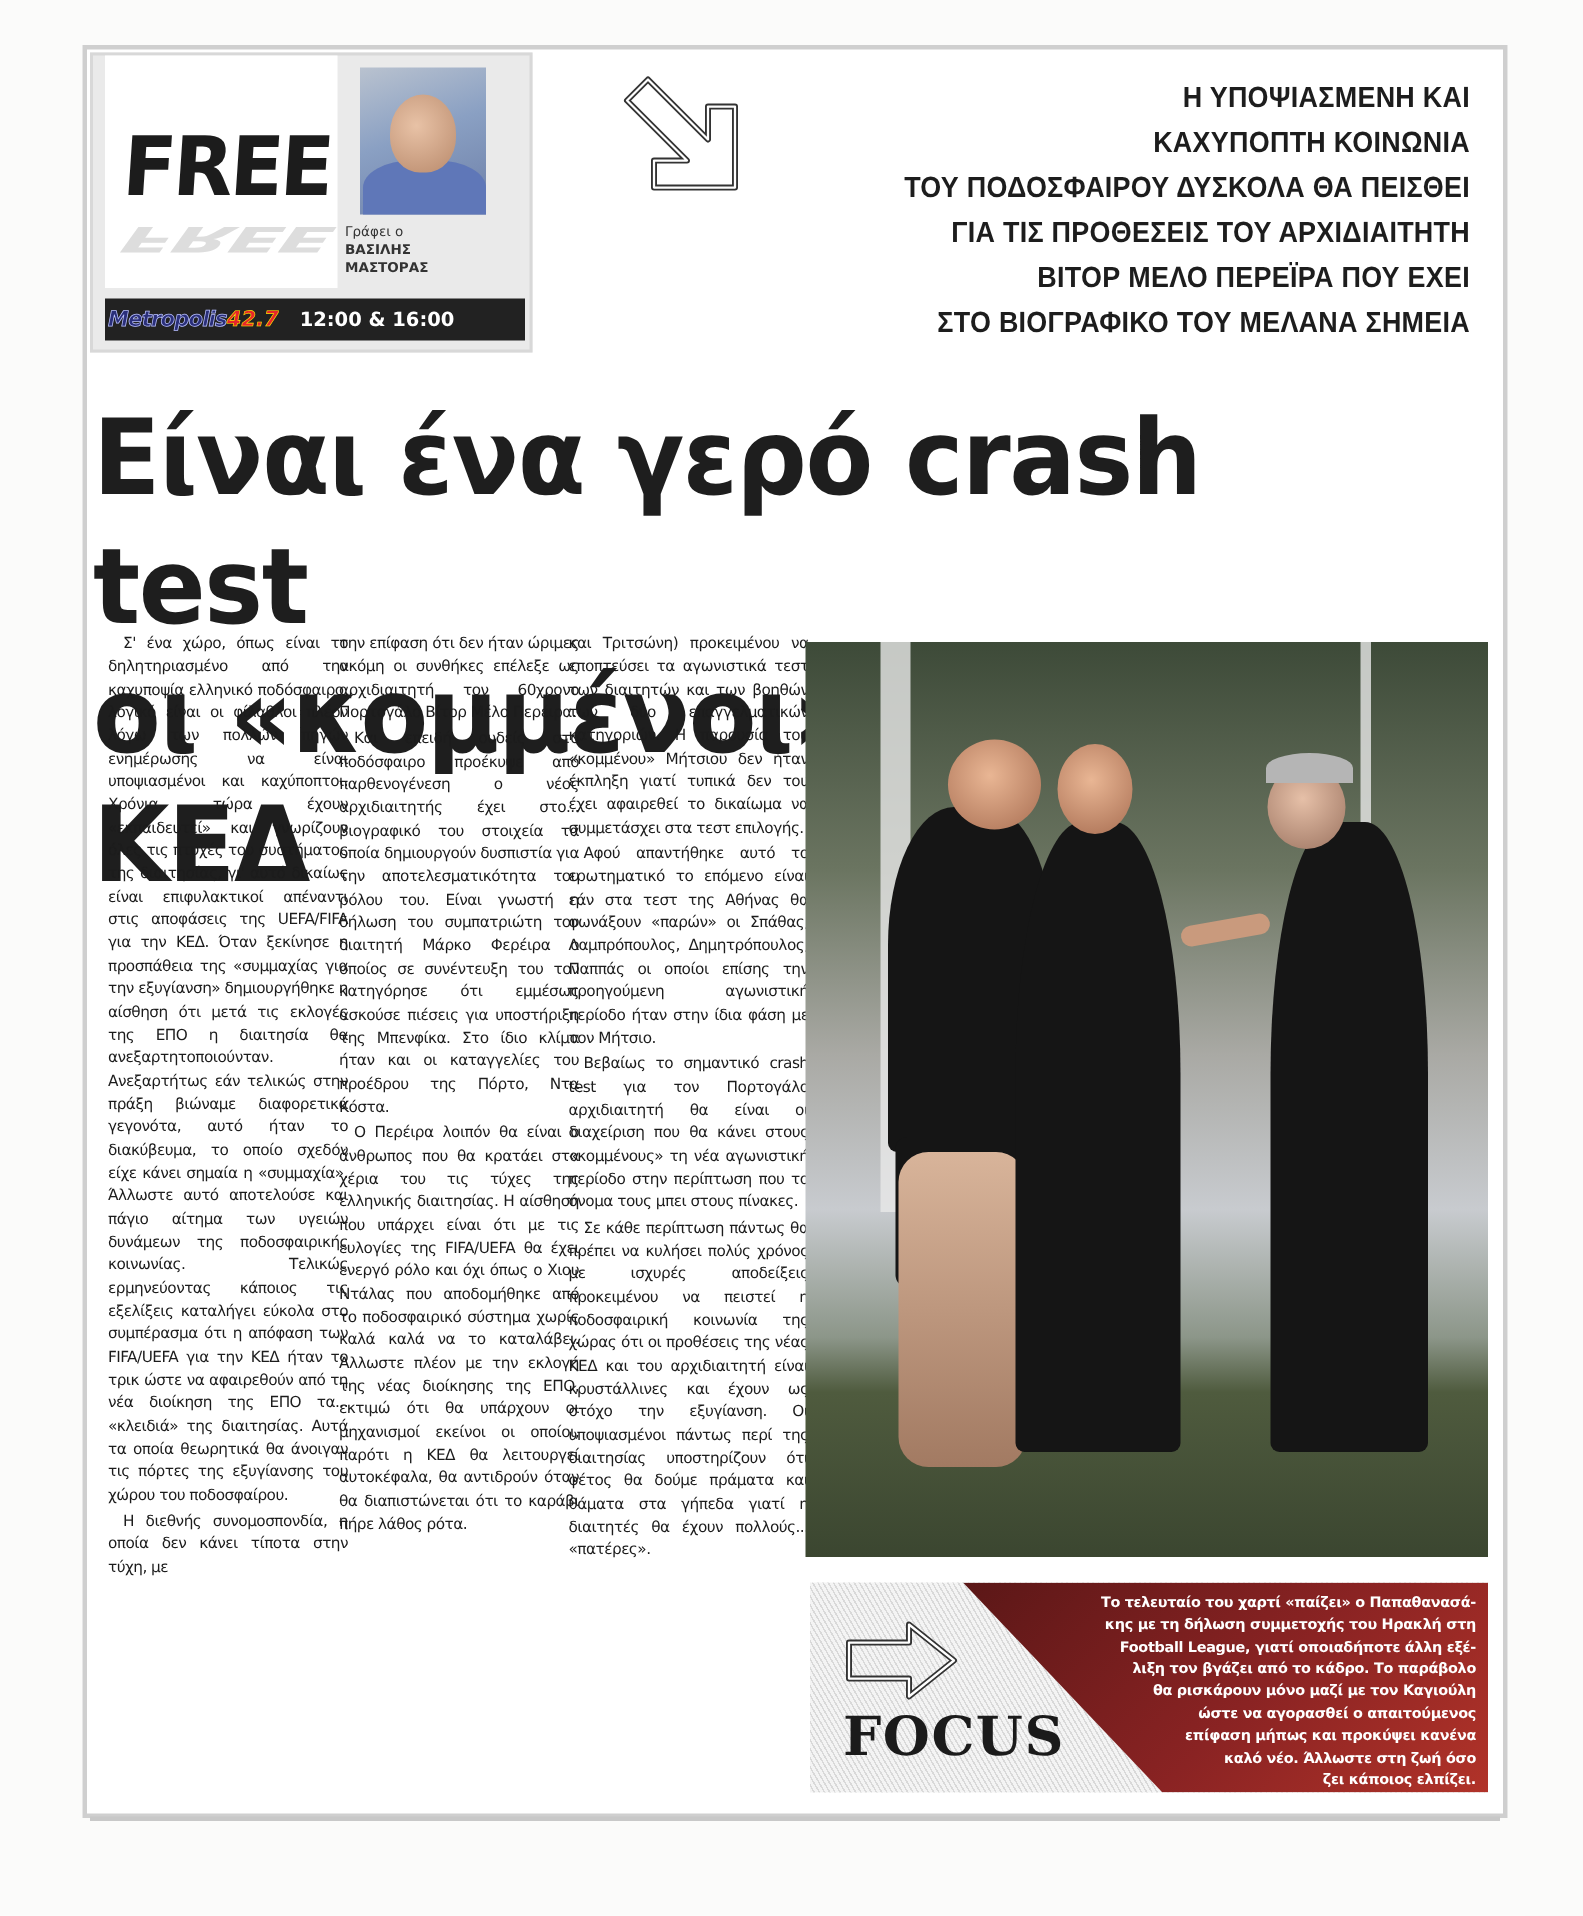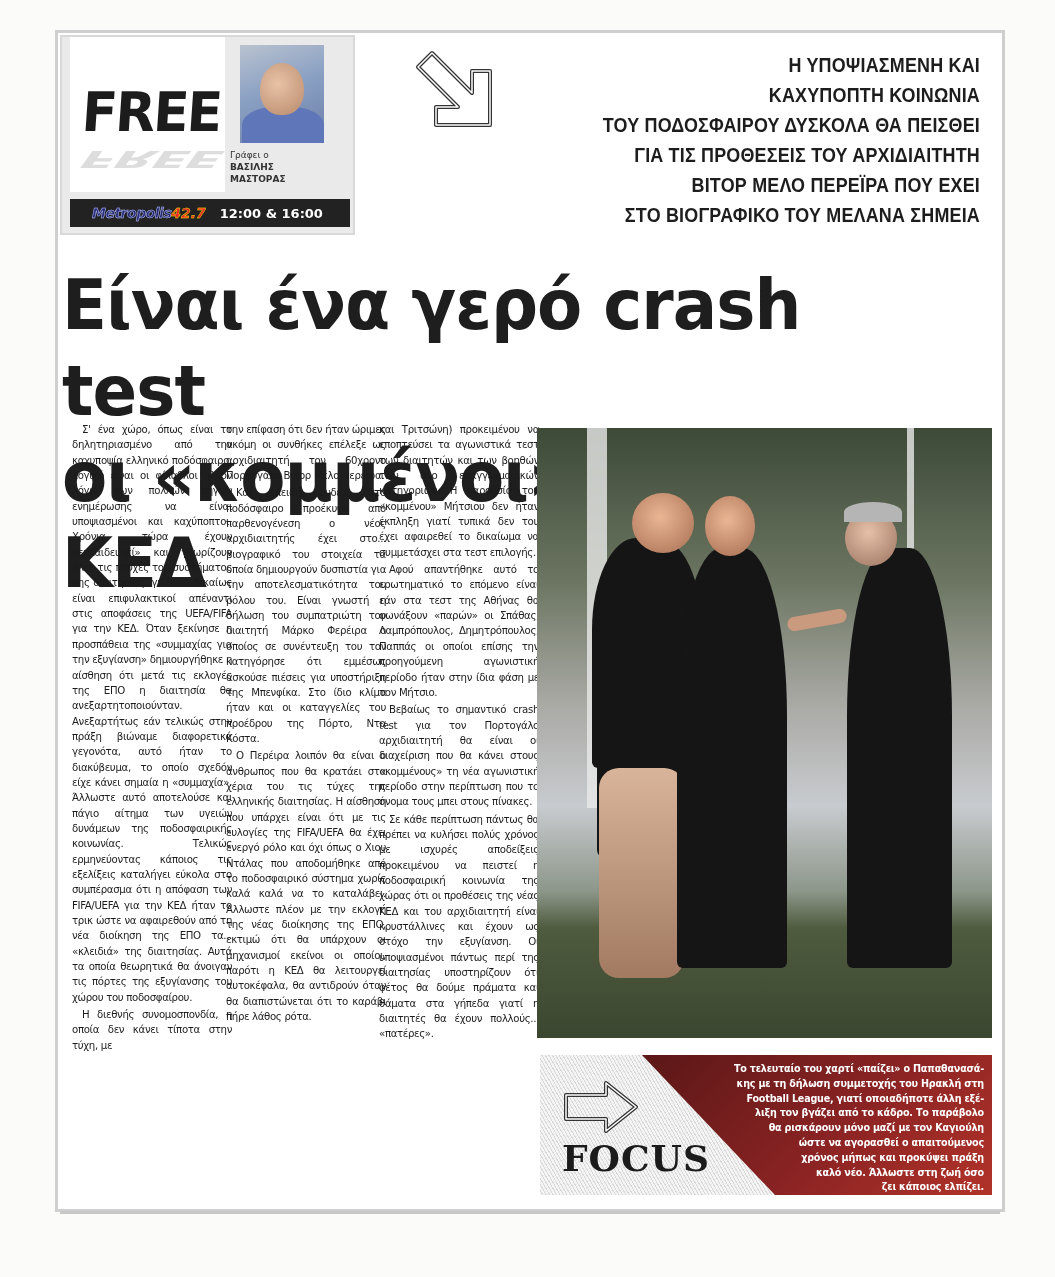--- a/index.html
+++ b/index.html
@@ -39,21 +39,21 @@
     background: radial-gradient(circle at 40% 40%, #e8c2a6, #b98a6c);
   }
   .author-photo .shirt {
     position: absolute; left: 2px; top: 62px; width: 82px; height: 45px; border-radius: 40% 40% 0 0;
     background: #5f77b8;
   }
   .author-label { position: absolute; left: 168px; top: 112px; font-size: 9px; line-height: 12px; color: #333; }
   .author-name { font-weight: bold; display: block; }
   .radio-bar {
     position: absolute; left: 8px; top: 162px; width: 280px; height: 28px; background: #222;
-    display: flex; align-items: center; padding-left: 22px;
+    display: flex; align-items: center; padding-left: 2px;
   }
   .radio-name {
     font-family: "DejaVu Sans", sans-serif; font-style: italic; font-weight: bold; font-size: 14px;
     color: #2a2f7a; -webkit-text-stroke: 0.5px #b9c0ff; letter-spacing: -0.5px;
   }
   .radio-freq { font-style: italic; font-weight: bold; font-size: 14px; color: #e8262a; -webkit-text-stroke: 0.4px #ffe600; }
   .radio-times { margin-left: 14px; color: #fff; font-size: 13px; font-weight: bold; }
 
   
   .arrow-down { position: absolute; left: 410px; top: 45px; width: 100px; height: 100px; }
@@ -197,19 +197,19 @@
   </svg>
   <div class="focus-label">FOCUS</div>
   <div class="focus-red"></div>
   <div class="focus-text">
     <span>Το τελευταίο του χαρτί «παίζει» ο Παπαθανασά-</span>
     <span>κης με τη δήλωση συμμετοχής του Ηρακλή στη</span>
     <span>Football League, γιατί οποιαδήποτε άλλη εξέ-</span>
     <span>λιξη τον βγάζει από το κάδρο. Το παράβολο</span>
     <span>θα ρισκάρουν μόνο μαζί με τον Καγιούλη</span>
     <span>ώστε να αγορασθεί ο απαιτούμενος</span>
-    <span>χρόνος μήπως και προκύψει πράξη</span>
+    <span>επίφαση μήπως και προκύψει κανένα</span>
     <span>καλό νέο. Άλλωστε στη ζωή όσο</span>
     <span>ζει κάποιος ελπίζει.</span>
   </div>
 </div>
 
 <div class="bottom-rule"></div>
 
 </body></html>

